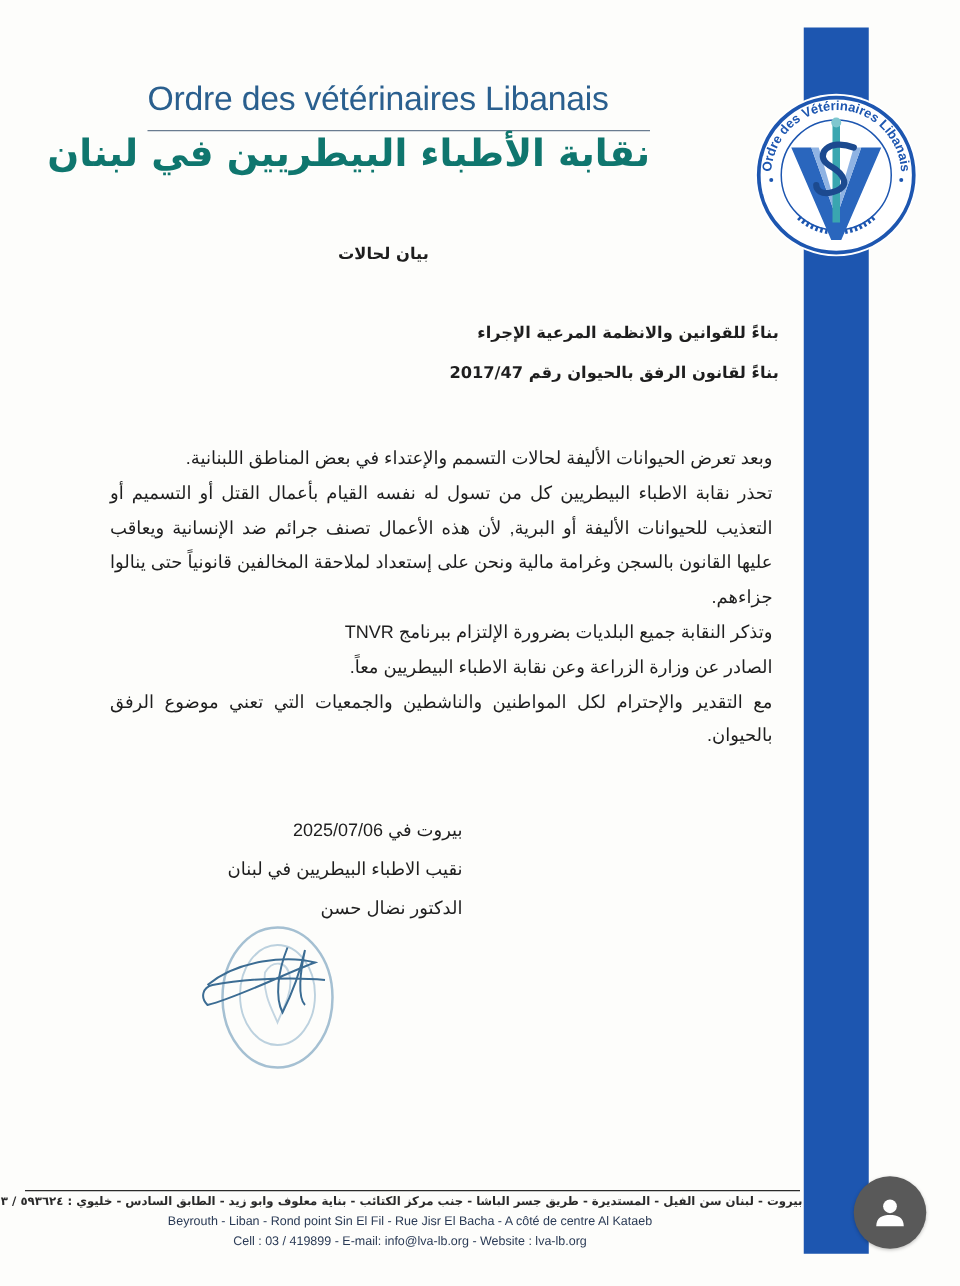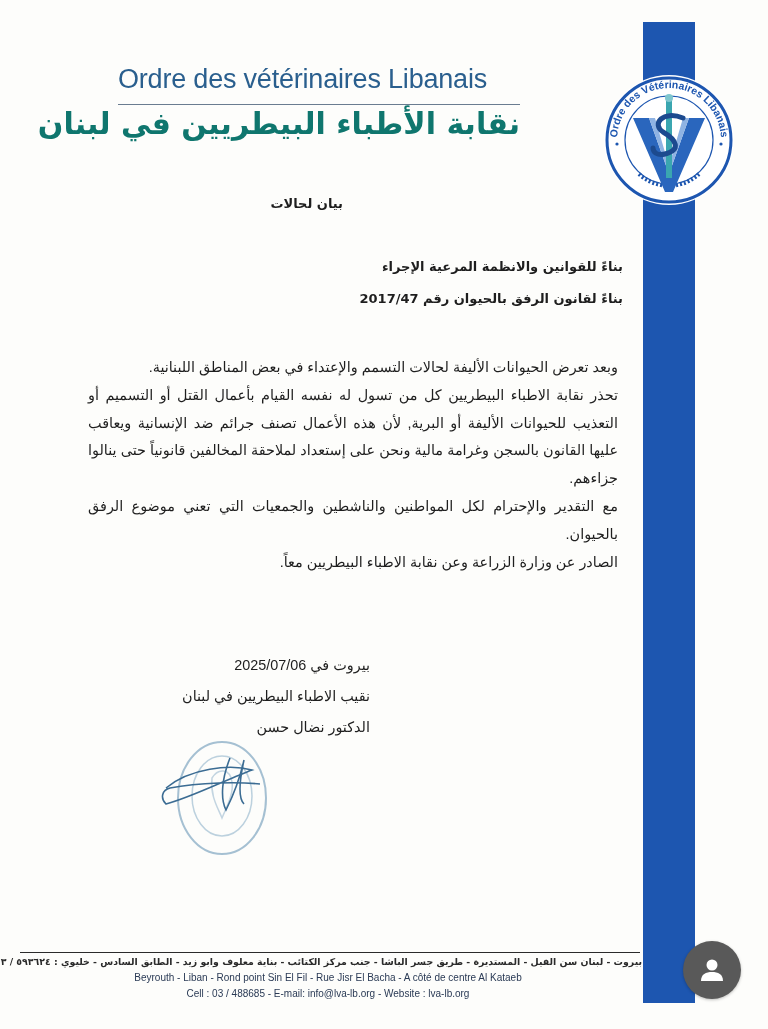--- a/index.html
+++ b/index.html
@@ -124,22 +124,23 @@
 <div class="header-ar">نقابة الأطباء البيطريين في لبنان</div>
 
 <div class="title rtl">بيان لحالات</div>
 
 <div class="ref ref1 rtl">بناءً للقوانين والانظمة المرعية الإجراء</div>
 <div class="ref ref2 rtl">بناءً لقانون الرفق بالحيوان رقم 2017/47</div>
 
 <div class="body-text">
   <p>وبعد تعرض الحيوانات الأليفة لحالات التسمم والإعتداء في بعض المناطق اللبنانية.</p>
   <p>تحذر نقابة الاطباء البيطريين كل من تسول له نفسه القيام بأعمال القتل أو التسميم أو التعذيب للحيوانات الأليفة أو البرية, لأن هذه الأعمال تصنف جرائم ضد الإنسانية ويعاقب عليها القانون بالسجن وغرامة مالية ونحن على إستعداد لملاحقة المخالفين قانونياً حتى ينالوا جزاءهم.</p>
+  <p>وتذكر النقابة جميع البلديات بضرورة الإلتزام ببرنامج TNVR</p>
+  <p>الصادر عن وزارة الزراعة وعن نقابة الاطباء البيطريين معاً.</p>
   <p>مع التقدير والإحترام لكل المواطنين والناشطين والجمعيات التي تعني موضوع الرفق بالحيوان.</p>
-  <p>الصادر عن وزارة الزراعة وعن نقابة الاطباء البيطريين معاً.</p>
 </div>
 
 <div class="signature-block">
   <div class="sig-line sig-date">بيروت في 2025/07/06</div>
   <div class="sig-line sig-title">نقيب الاطباء البيطريين في لبنان</div>
   <div class="sig-line sig-name">الدكتور نضال حسن</div>
 </div>
 
 <div class="stamp">
   <svg width="110" height="120" viewBox="0 0 110 120">
@@ -147,20 +148,20 @@
     <ellipse cx="62" cy="58" rx="30" ry="40" fill="none" stroke="#9fbdd2" stroke-width="1.5" opacity="0.7"></ellipse>
     <path d="M 52 40 C 58 30, 70 30, 72 44 C 74 56, 66 70, 62 80 C 58 70, 50 58, 52 40 Z" fill="none" stroke="#a9c3d6" stroke-width="1.5" opacity="0.7"></path>
     <path d="M 6 50 C 30 30, 70 26, 92 32 C 70 40, 30 60, 6 66 C 0 60, 2 52, 10 50 C 40 44, 80 44, 100 46" fill="none" stroke="#3b6c93" stroke-width="1.6"></path>
     <path d="M 70 20 C 62 40, 60 60, 66 72 C 72 60, 80 40, 84 22 C 80 40, 78 60, 84 66" fill="none" stroke="#3b6c93" stroke-width="1.6"></path>
   </svg>
 </div>
 
 <div class="footer-rule"></div>
 <div class="footer-ar">بيروت - لبنان سن الفيل - المستديرة - طريق جسر الباشا - جنب مركز الكتائب - بناية معلوف وابو زيد - الطابق السادس - خليوي : ٥٩٣٦٢٤ / ٠٣</div>
 <div class="footer-fr l1">Beyrouth - Liban - Rond point Sin El Fil - Rue Jisr El Bacha - A côté de centre Al Kataeb</div>
-<div class="footer-fr l2">Cell : 03 / 488685 - E-mail: info@lva-lb.org - Website : lva-lb.org</div>
+<div class="footer-fr l2">Cell : 03 / 419899 - E-mail: info@lva-lb.org - Website : lva-lb.org</div>
 
 <div class="fab">
   <svg width="26" height="26" viewBox="0 0 26 26">
     <circle cx="13" cy="8" r="5.5" fill="#ffffff"></circle>
     <path d="M 2 24 C 2 17, 7 15, 13 15 C 19 15, 24 17, 24 24 Z" fill="#ffffff"></path>
   </svg>
 </div>
 
 </body></html>

